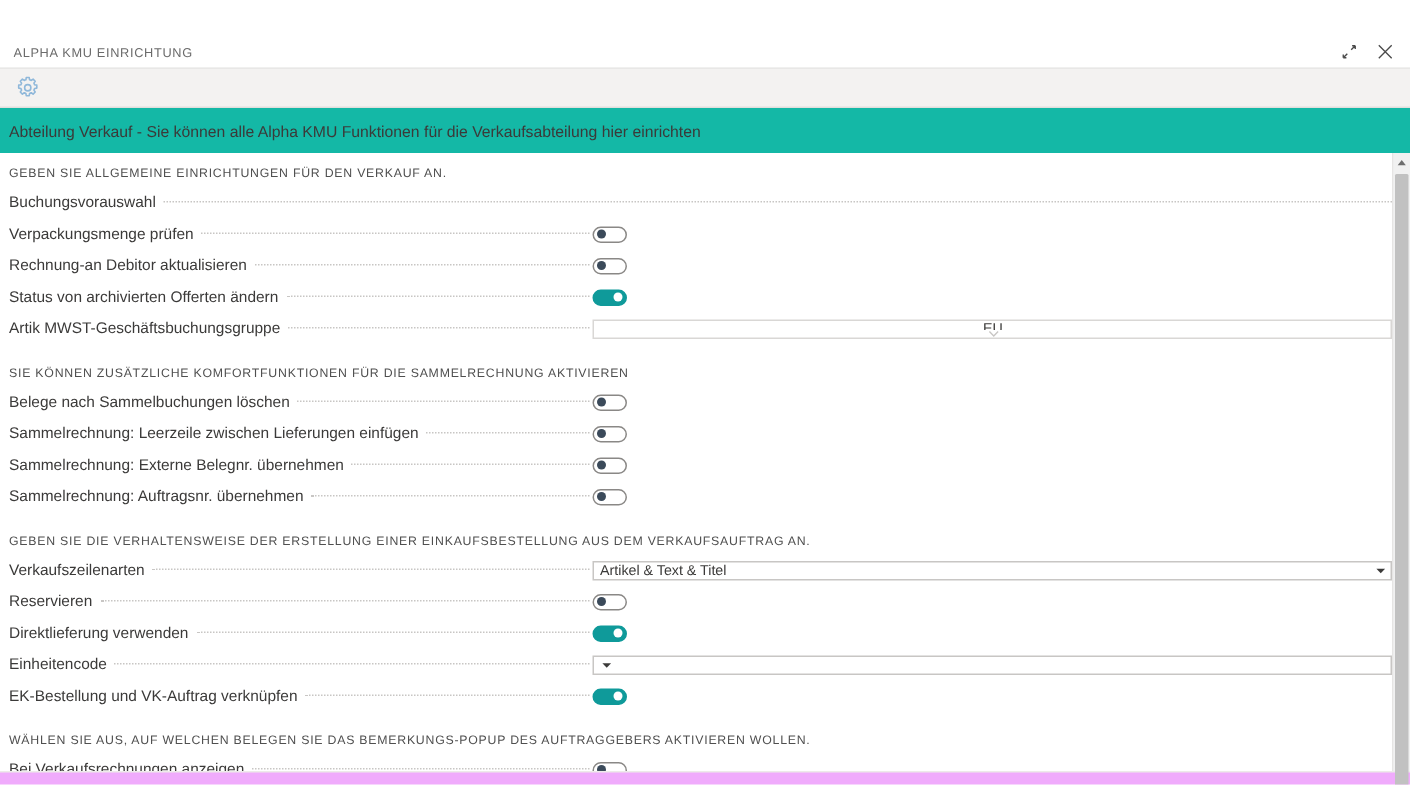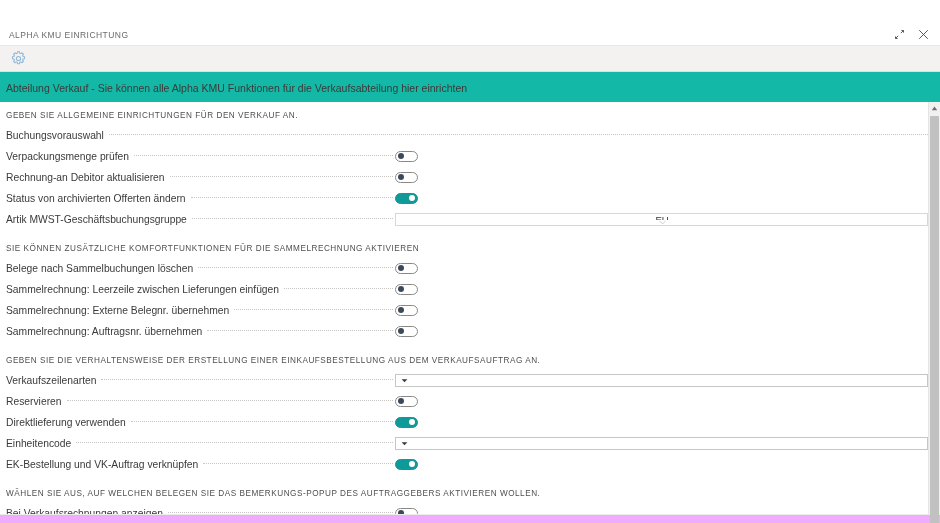--- a/index.html
+++ b/index.html
@@ -404,20 +404,21 @@
               <div class="knob"></div>
             </div>
           </div>
         </div>
         <div class="group-head tight">GEBEN SIE DIE VERHALTENSWEISE DER ERSTELLUNG EINER EINKAUFSBESTELLUNG AUS DEM VERKAUFSAUFTRAG AN.</div>
         <div class="row">
           <div class="row-label">Verkaufszeilenarten</div>
           <div class="leader"></div>
           <div class="control">
             <div class="select">
+              <div class="val">Artikel &amp; Text &amp; Titel</div>
               <div class="caret">
                 <svg width="7" height="5" viewBox="0 0 7 5">
                   <path d="M0.6 1.2 L6.4 1.2 L3.5 4.2 Z" fill="#3b3a39"></path>
                 </svg>
               </div>
             </div>
           </div>
         </div>
         <div class="row">
           <div class="row-label">Reservieren</div>

